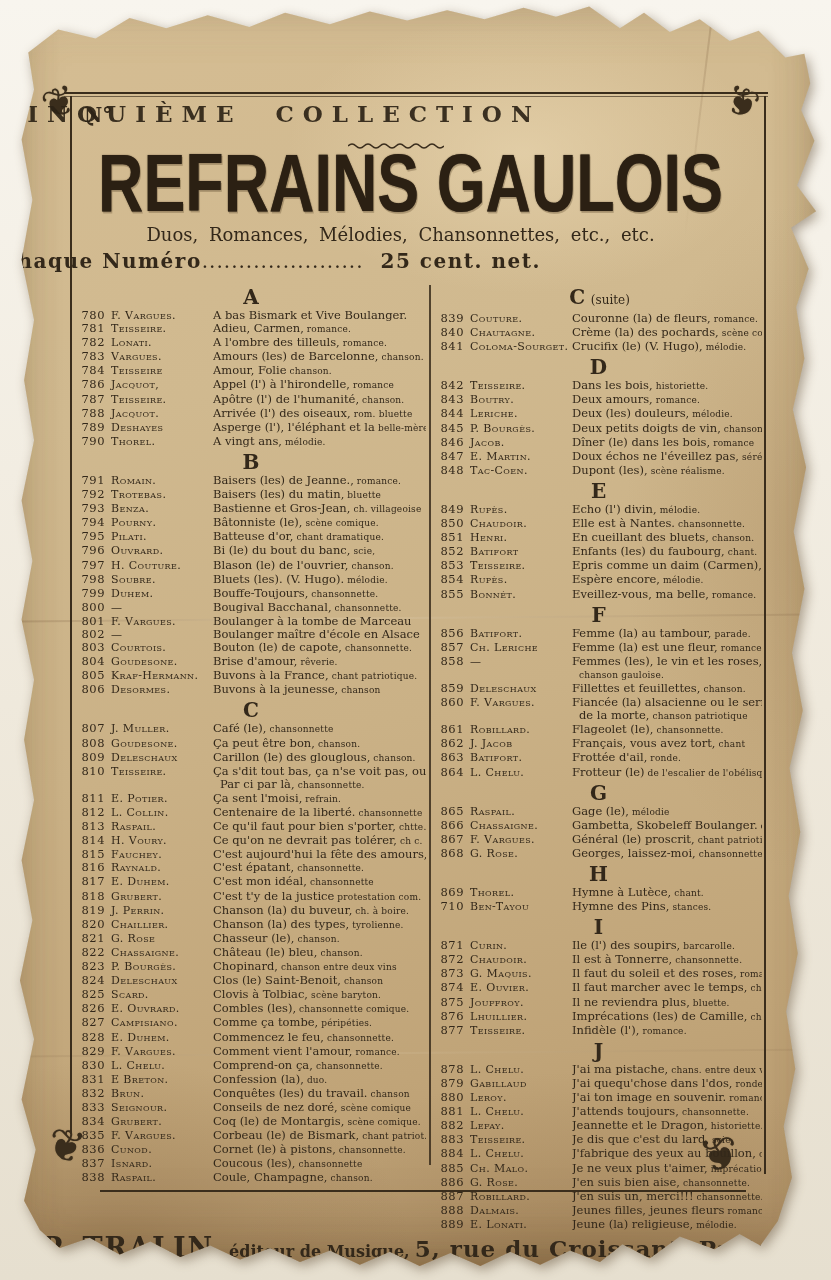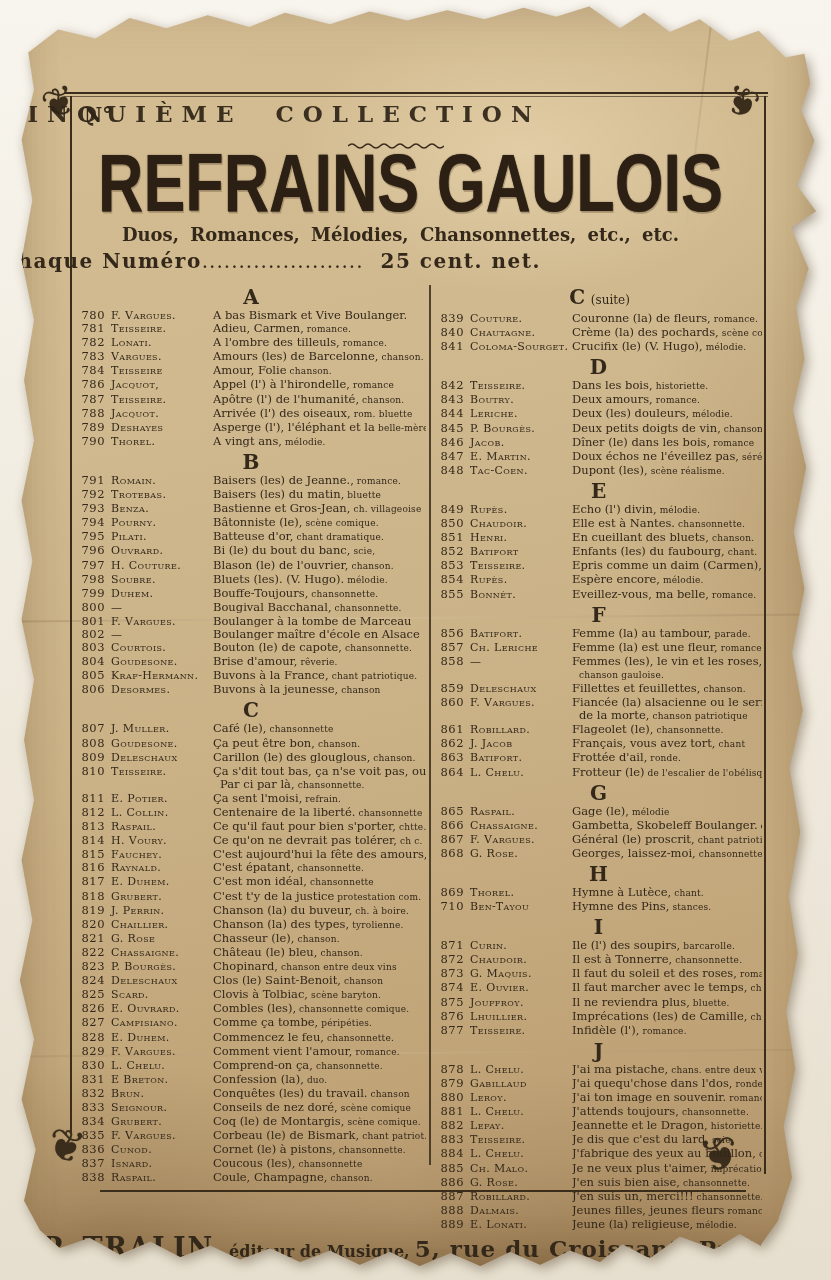--- a/index.html
+++ b/index.html
@@ -29,21 +29,21 @@
   
   .no-label{position:absolute;left:84px;top:103px;font-size:20px;font-weight:bold;}
   .collection{position:absolute;left:0;right:40px;top:100px;text-align:left;font-size:23px;
     font-weight:bold;letter-spacing:9px;word-spacing:16px;color:rgba(45,35,22,.92);}
   .squiggle{position:absolute;left:0;right:40px;top:135px;text-align:center;}
   .main-title{position:absolute;left:0;right:10px;top:139px;text-align:center;white-space:nowrap;
     font-family:"Liberation Sans","DejaVu Sans",sans-serif;font-weight:800;font-size:61px;
     letter-spacing:0;color:#2b2013;transform:scale(1.03,1.33);transform-origin:50% 10%;
     text-shadow:0 0 1px rgba(43,32,19,.85),1px 1px 0 rgba(95,75,45,.3);}
   .subtitle{position:absolute;left:0;right:30px;top:224px;text-align:center;font-size:18px;
-    font-weight:bold;word-spacing:5px;}
+    font-weight:normal;word-spacing:5px;}
   .price-line{position:absolute;left:0;right:30px;top:249px;text-align:left;font-size:20px;
     font-weight:bold;letter-spacing:1.5px;}
   .price-line .dots{font-weight:normal;letter-spacing:1px;}
   
   .col{position:absolute;top:284px;}
   #col-left{left:78px;width:348px;}
   #col-right{left:437px;width:325px;}
   .sec-head{text-align:center;font-weight:bold;font-size:20px;line-height:20px;margin:3px 0 2px;
     letter-spacing:2px;}
   .sec-suite{font-size:12px;font-weight:normal;letter-spacing:0;}

